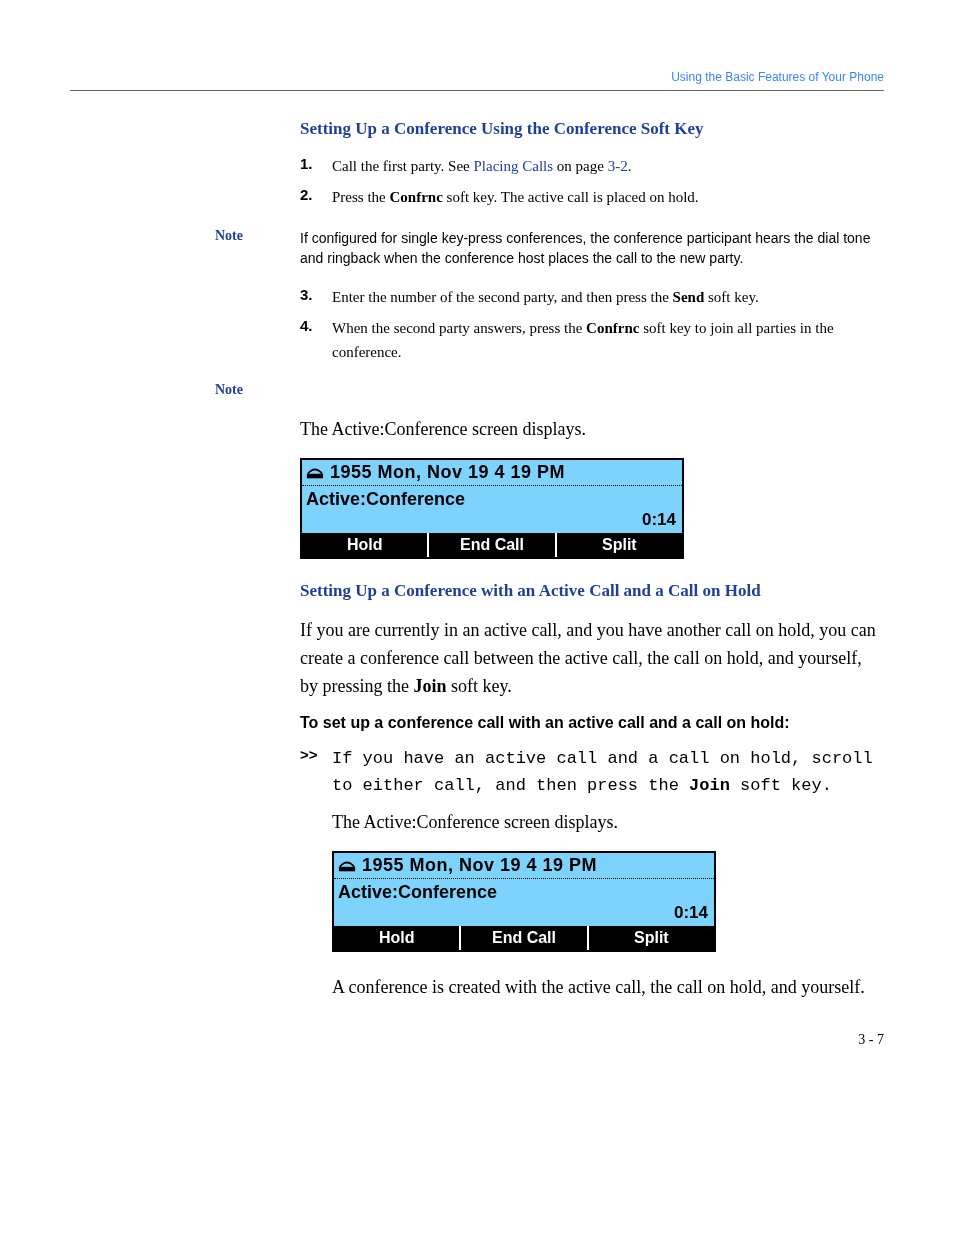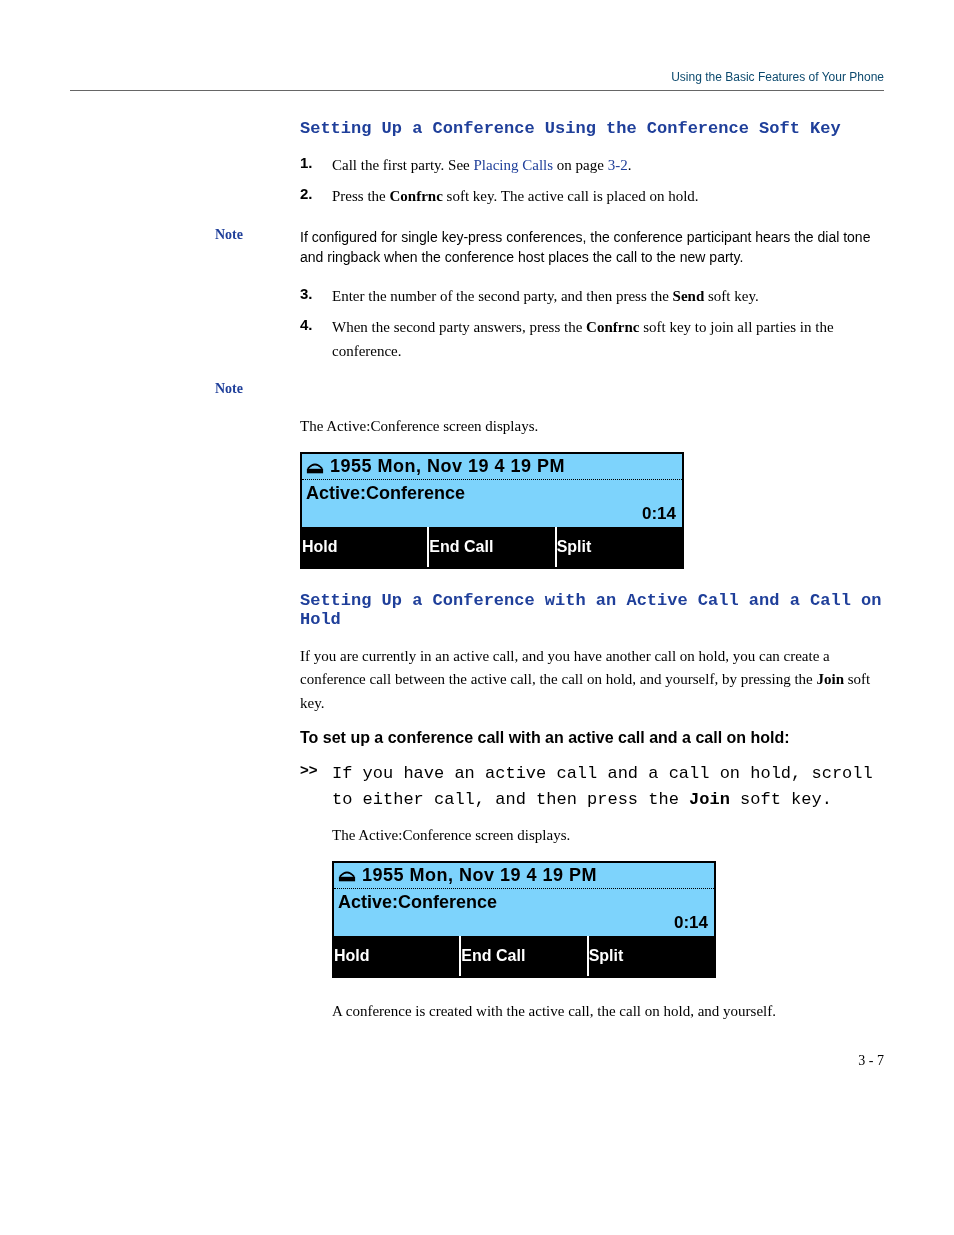--- a/index.html
+++ b/index.html
@@ -11,21 +11,21 @@
     width: 954px;
   }
   .page {
     padding: 70px 70px 40px 70px;
     box-sizing: border-box;
   }
   .header-area {
     text-align: right;
     font-family: "Arial Narrow", Arial, sans-serif;
     font-size: 12px;
-    color: #0c4a6e;
+    color: #3b82f6;
     margin-bottom: 6px;
   }
   .header-rule {
     border: none;
     border-top: 1px solid #666;
     margin: 0;
   }
   .content {
     margin-left: 230px;
     margin-top: 28px;
@@ -46,37 +46,37 @@
   }
   .note-text {
     font-family: Arial, Helvetica, sans-serif;
     font-size: 14px;
     line-height: 1.45;
     color: #000;
     flex: 1;
   }
   .h2 {
     color: #1f3f9a;
-    font-family: Liberation Mono, monospace;
+    font-family: Liberation Serif, serif;
     font-weight: bold;
     font-size: 17px;
     margin-top: 8px;
     margin-bottom: 16px;
   }
   .h3 {
     font-family: "Arial Narrow", Arial, sans-serif;
     font-weight: bold;
     font-size: 16px;
     color: #000;
     margin-top: 14px;
     margin-bottom: 14px;
   }
   .body-p {
     font-family: Georgia, "Times New Roman", serif;
-    font-size: 15px;
+    font-size: 18px;
     line-height: 1.55;
     margin: 10px 0;
   }
   .link {
     color: #1f3f9a;
   }
   ol.steps {
     list-style: none;
     padding: 0;
     margin: 0;
@@ -147,23 +147,24 @@
     font-size: 17px;
     padding: 0 6px 3px 4px;
   }
   .phone-softkeys {
     display: flex;
     background: #000;
     color: #fff;
   }
   .phone-softkeys > div {
     flex: 1;
+    text-align: center;
     font-weight: bold;
     font-size: 16px;
-    padding: 11px 0;
+    padding: 3px 0;
     border-right: 2px solid #fff;
   }
   .phone-softkeys > div:last-child {
     border-right: none;
   }
   .page-number {
     text-align: right;
     font-family: Georgia, serif;
     font-size: 14px;
     margin-top: 30px;

